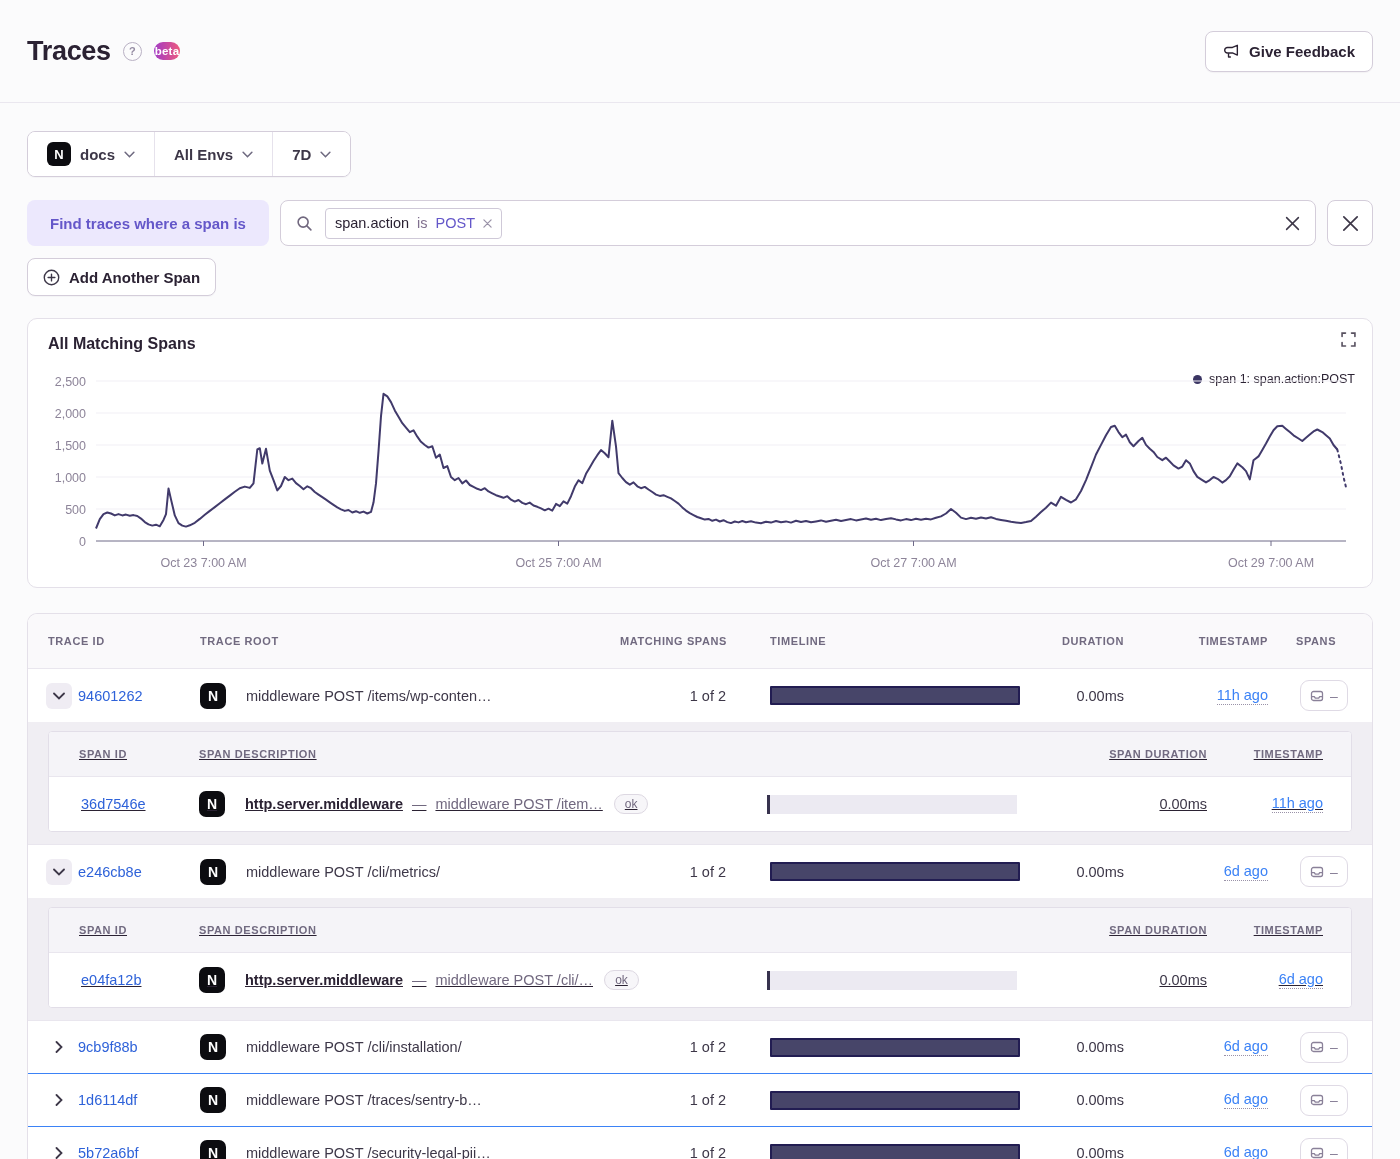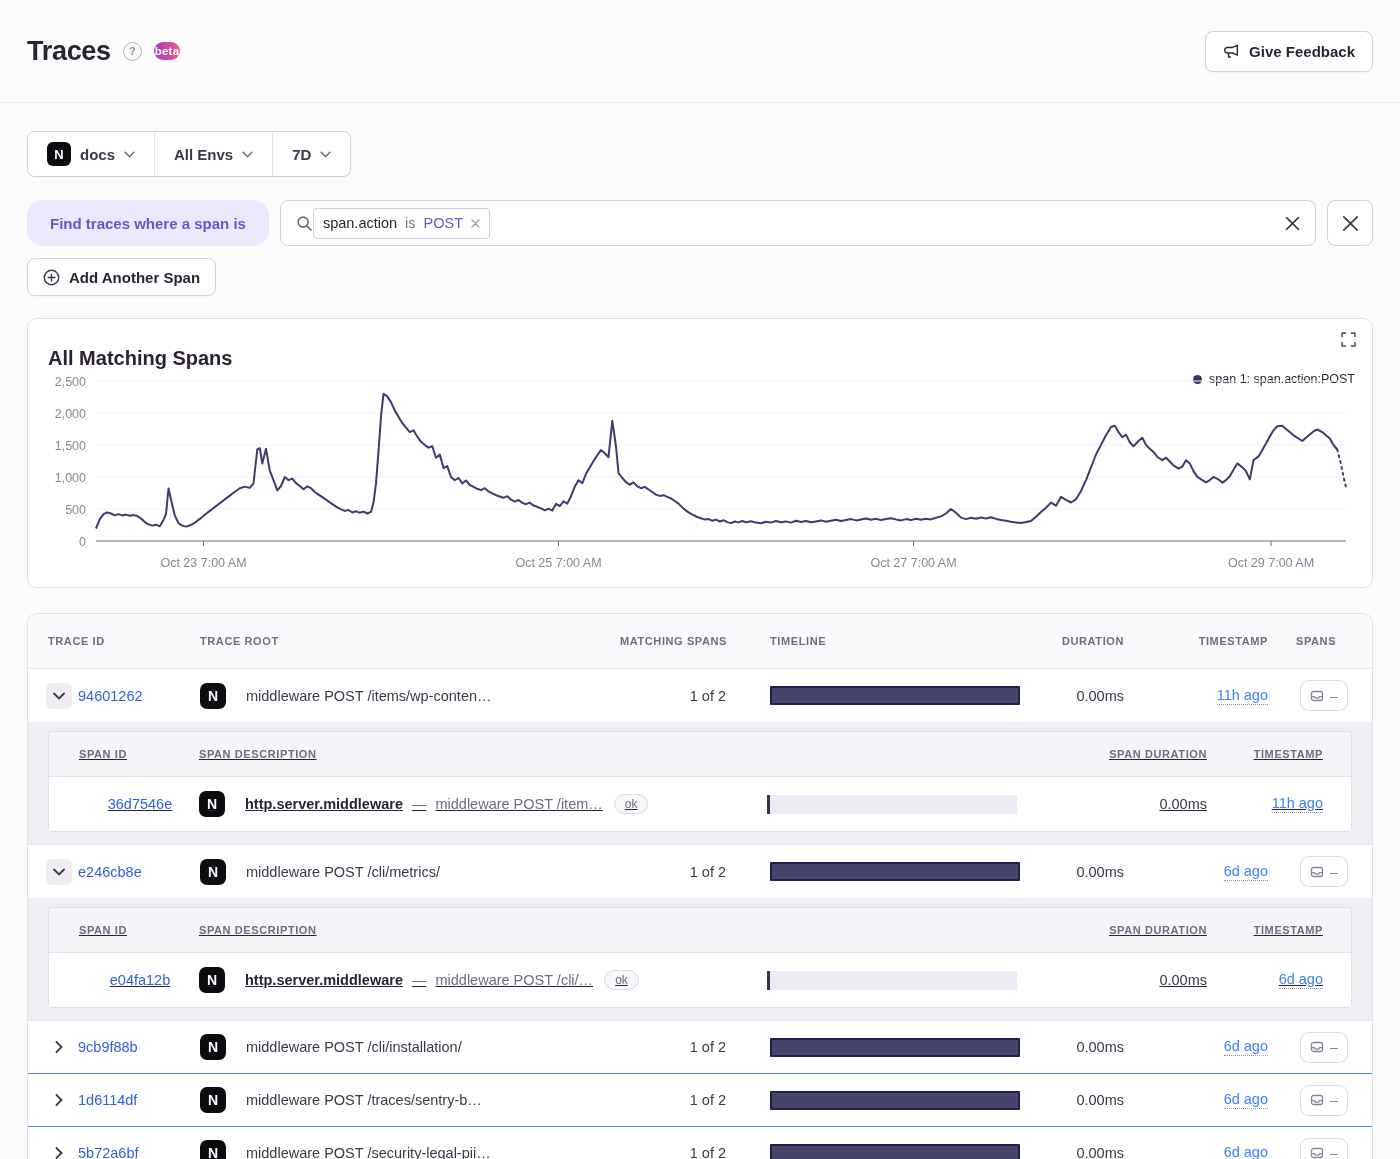--- a/index.html
+++ b/index.html
@@ -47,26 +47,26 @@
   .fseg + .fseg { border-left:1px solid #e6e2ec; }
   .nbox-sm {
     width:24px; height:24px; background:#0c0c10; color:#fff; border-radius:6px;
     font-size:13px; font-weight:700; display:flex; align-items:center; justify-content:center;
   }
   .chev-dn { color:#6f6a80; display:flex; }
 
   
   .search-row { margin-top:23px; display:flex; align-items:stretch; gap:11px; }
   .find-label {
-    background:#ece8fd; color:#6457c9; font-weight:700; font-size:15px; border-radius:16px;
+    background:#ece8fd; color:#6457c9; font-weight:700; font-size:15px; border-radius:8px;
     display:flex; align-items:center; padding:0 23px; white-space:nowrap;
   }
   .searchbar {
     flex:1; background:#fff; border:1px solid #d4cdda; border-radius:8px; height:46px;
-    display:flex; align-items:center; padding:0 15px; cursor:text;
+    display:flex; align-items:center; padding:0 15px; gap:12px; cursor:text;
   }
   .token {
     display:flex; align-items:center; gap:8px; border:1px solid #cfc9d8; border-radius:4px;
     height:31px; padding:0 9px; font-size:14.5px; cursor:pointer; background:#fff;
   }
   .token .tkey { color:#2b2233; }
   .token .top { color:#80708f; }
   .token .tval { color:#6457c9; }
   .token .tx { color:#9a92a8; display:flex; cursor:pointer; }
   .sb-clear { margin-left:auto; color:#3d3748; display:flex; cursor:pointer; }
@@ -80,21 +80,21 @@
     border:1px solid #d4cdda; border-radius:8px; height:38px; padding:0 15px;
     font-size:15px; font-weight:700; color:#2b2233; cursor:pointer; font-family:inherit;
     box-shadow:0 1px 1px rgba(40,30,60,0.03);
   }
 
   
   .chart-panel {
     margin-top:22px; position:relative; background:#fff; border:1px solid #e4e0e9;
     border-radius:10px; height:270px;
   }
-  .chart-title { position:absolute; left:20px; top:28px; font-size:20px; font-weight:700; color:#2b2233; }
+  .chart-title { position:absolute; left:20px; top:16px; font-size:16px; font-weight:700; color:#2b2233; }
   .expand-ic { position:absolute; right:16px; top:13px; color:#57505f; cursor:pointer; display:flex; }
   .legend { position:absolute; right:17px; top:53px; display:flex; align-items:center; gap:7px; font-size:12.5px; color:#2b2233; cursor:pointer; }
   .legend-dot { width:9px; height:9px; border-radius:50%; background:#3a3563; }
   #chart-svg { position:absolute; left:0; top:45px; }
 
   
   .table-panel {
     margin-top:25px; background:#fff; border:1px solid #e4e0e9; border-radius:10px 10px 0 0;
     border-bottom:0; overflow:hidden;
   }
@@ -143,21 +143,21 @@
   
   .subsection { background:#f0eef3; padding:9px 20px 12px; border-bottom:1px solid #e9e6ee;text-decoration:underline; }
   .subcard { background:#fff; border:1px solid #e2dee8; border-radius:4px; overflow:hidden; }
   .srow, .shead {
     display:grid; grid-template-columns:150px 1fr 280px 160px 144px; align-items:center;
   }
   .shead { height:45px; background:#f5f4f8; border-bottom:1px solid #e9e6ee; }
   .sh-id { padding-left:30px; }
   .sh-ts { padding-right:28px; }
   .srow.body-row { height:54px; background:#fff; }
-  .sc-id { padding-left:32px;justify-content:center; }
+  .sc-id { padding-left:32px; }
   .c-desc { min-width:0; overflow:hidden; white-space:nowrap; }
   .op-name { font-weight:700; color:#2b2233; white-space:nowrap; }
   .sep { color:#71687f; margin:0 9px; }
   .desc-gray { color:#71687f; white-space:nowrap; overflow:hidden; }
   .ok-pill {
     margin-left:11px; flex:0 0 auto; border:1px solid #ddd8e2; background:#f7f6f9; color:#71687f;
     font-size:12px; border-radius:12px; padding:3px 10px; line-height:1;
   }
   .sc-dur { justify-content:flex-end; color:#3d3748; }
   .sc-ts { justify-content:flex-end; padding-right:28px; }

